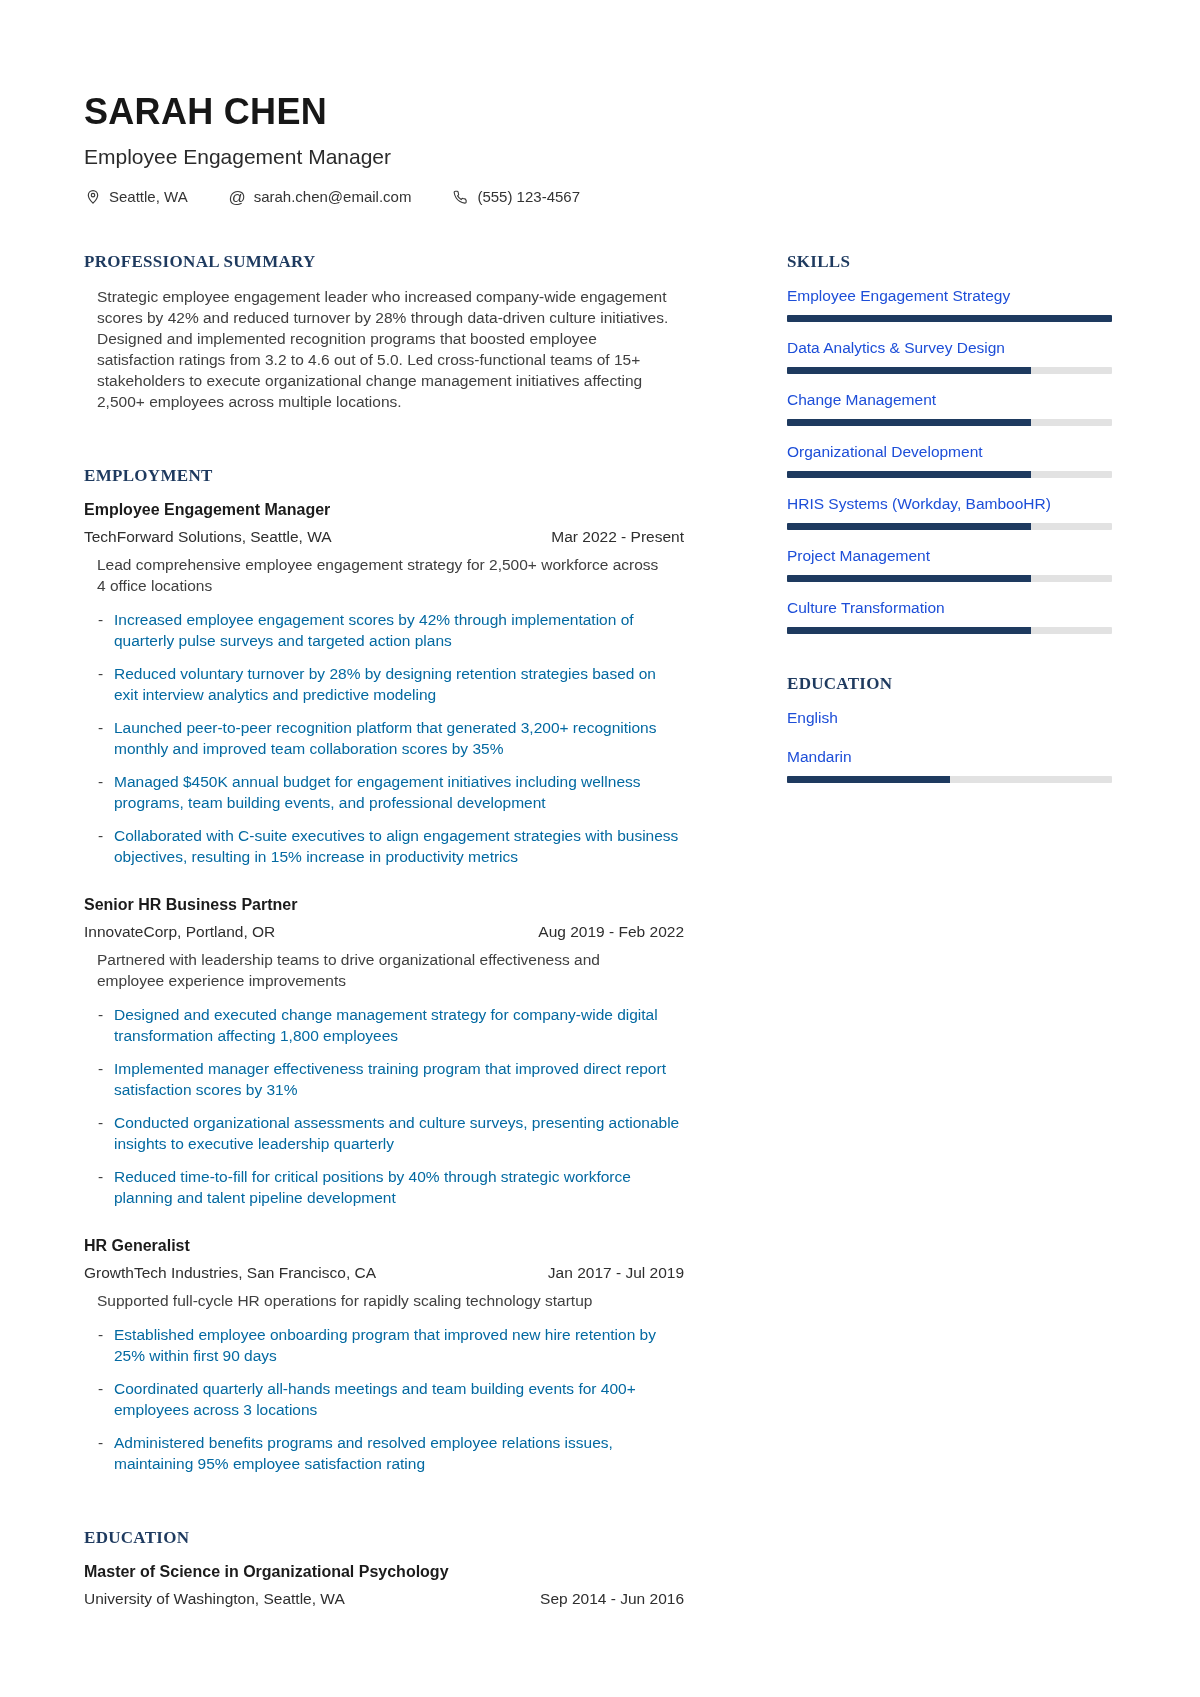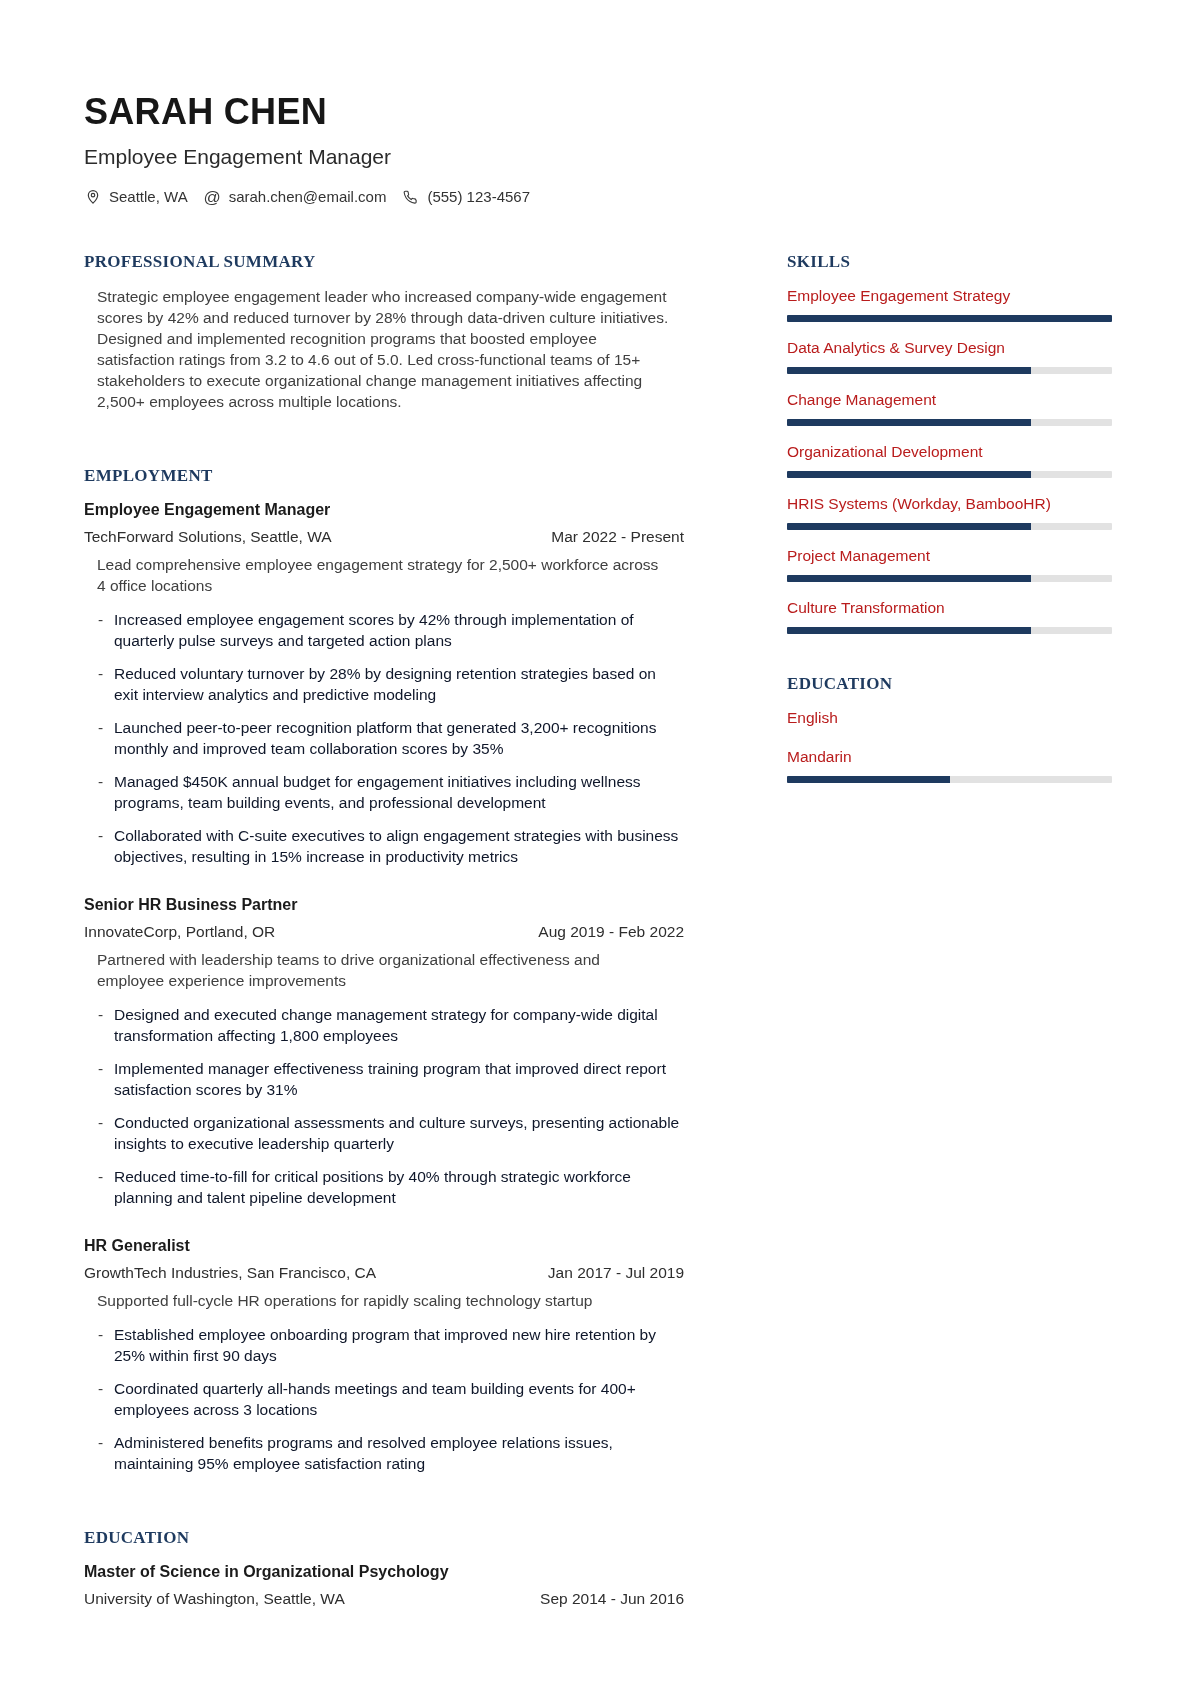--- a/index.html
+++ b/index.html
@@ -6,43 +6,43 @@
   * { box-sizing:border-box; }
   html,body { margin:0; padding:0; background:#ffffff; }
   .page {
     position:relative; width:1200px; height:1697px; overflow:hidden;
     background:#ffffff; font-family:"Liberation Sans","DejaVu Sans",sans-serif;
     padding:94px 88px 0 84px; color:#333;
   }
   
   .name { font-size:36px; font-weight:700; color:#171717; line-height:1; letter-spacing:0.3px; }
   .subtitle { font-size:21px; color:#2b2b2b; margin-top:15px; line-height:24px; font-weight:400; }
-  .contact { display:flex; align-items:center; gap:16px; margin-top:19px; }
+  .contact { display:flex; align-items:center; gap:41px; margin-top:19px; }
   .contact-item { display:flex; align-items:center; gap:8px; font-size:15px; color:#333; line-height:18px; }
   .cicon { width:17px; height:17px; display:inline-flex; align-items:center; justify-content:center; flex:0 0 auto; }
   .at-glyph { font-size:17px; line-height:1; color:#3a3a3a; font-weight:400; }
   
   .columns { display:flex; justify-content:space-between; align-items:flex-start; margin-top:46px; }
   .col-left { width:600px; }
   .col-right { width:325px; }
   .section { margin-top:54px; }
   .section.first { margin-top:0; }
   h2.sec { font-size:17px; font-weight:700; color:var(--accent); letter-spacing:0.3px; margin:0 0 14px 0; line-height:20px;font-family:Liberation Serif, serif; }
   .body-text { font-size:15.5px; line-height:21px; color:#404040; margin:13px; }
   
   .job + .job { margin-top:28px; }
   .job-title { font-size:16px; font-weight:700; color:#1b1b1b; line-height:19px; }
   .meta { display:flex; justify-content:space-between; margin-top:8px; font-size:15.5px; color:#2e2e2e; line-height:19px; }
   .lead { margin-top:8px; font-size:15.5px; line-height:21px; color:#404040; }
   ul.bullets { list-style:none; margin:6px 0 0 0; padding:0; }
-  .bullets li { position:relative; padding-left:30px; margin-top:12px; font-size:15.5px; line-height:21px; color:#0f172a; }
+  .bullets li { position:relative; padding-left:30px; margin-top:12px; font-size:15.5px; line-height:21px; color:#0369a1; }
   .bullets li::before { content:"-"; position:absolute; left:14px; top:0; color:#404040; }
   
   .skill { margin-bottom:16px; }
-  .skill-label, .lang-label { font-size:15.5px; color:#b91c1c; line-height:19px; }
+  .skill-label, .lang-label { font-size:15.5px; color:#1d4ed8; line-height:19px; }
   .bar { height:7px; background:var(--track); margin-top:10px; border-radius:1px; overflow:hidden; }
   .fill { height:100%; background:var(--accent); }
   .languages.section { margin-top:40px; }
   .lang { margin-bottom:20px; }
 </style>
 </head>
 <body>
 
 <div class="page">
 

